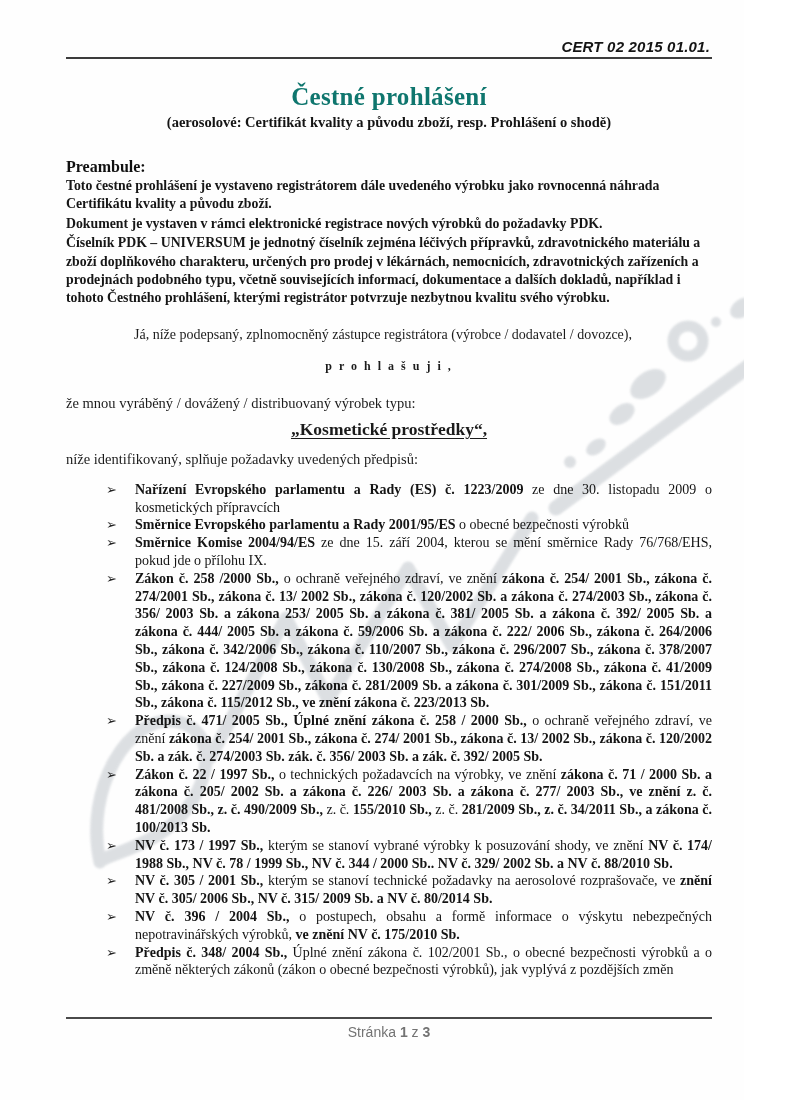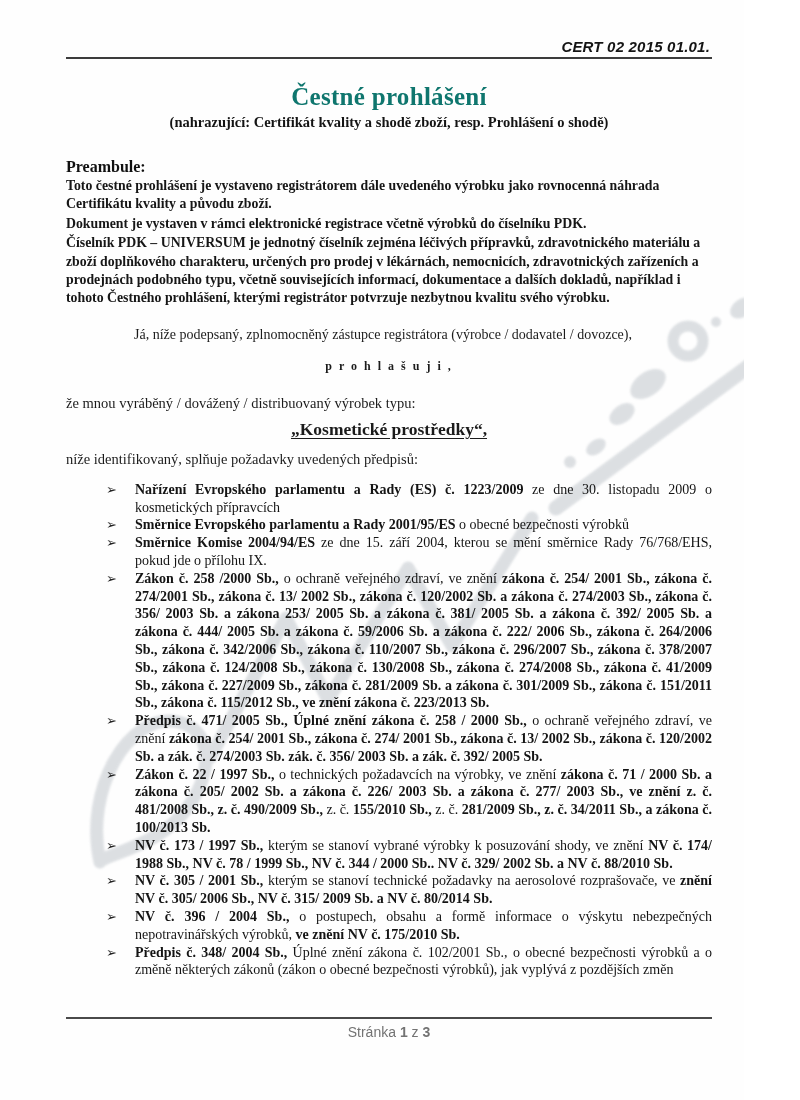--- a/index.html
+++ b/index.html
@@ -78,25 +78,25 @@
       <path d="M556,508 L798,330" stroke-width="15" fill="none"></path>
     </g>
   </svg>
 
   <div class="content">
 
     <div class="doc-code">CERT 02 2015 01.01.</div>
     <div class="head-rule"></div>
 
     <div class="title">Čestné prohlášení</div>
-    <div class="subtitle">(nahrazující: Certifikát kvality a shodě zboží, resp. Prohlášení o shodě)</div>
+    <div class="subtitle">(aerosolové: Certifikát kvality a původu zboží, resp. Prohlášení o shodě)</div>
 
     <div class="pre-heading">Preambule:</div>
     <p class="pre-par">Toto čestné prohlášení je vystaveno registrátorem dále uvedeného výrobku jako rovnocenná náhrada Certifikátu kvality a původu zboží.</p>
-    <p class="pre-par">Dokument je vystaven v rámci elektronické registrace včetně výrobků do číselníku PDK.</p>
+    <p class="pre-par">Dokument je vystaven v rámci elektronické registrace nových výrobků do požadavky PDK.</p>
     <p class="pre-par">Číselník PDK – UNIVERSUM je jednotný číselník zejména léčivých přípravků, zdravotnického materiálu a zboží doplňkového charakteru, určených pro prodej v lékárnách, nemocnicích, zdravotnických zařízeních a prodejnách podobného typu, včetně souvisejících informací, dokumentace a dalších dokladů, například i tohoto Čestného prohlášení, kterými registrátor potvrzuje nezbytnou kvalitu svého výrobku.</p>
 
     <div class="intro">Já, níže podepsaný, zplnomocněný zástupce registrátora (výrobce / dodavatel / dovozce),</div>
     <div class="verb">p r o h l a š u j i ,</div>
     <div class="product-intro">že mnou vyráběný / dovážený  / distribuovaný výrobek typu:</div>
     <div class="product-type"><span>„Kosmetické prostředky“,</span></div>
     <div class="compliance">níže identifikovaný, splňuje požadavky uvedených předpisů:</div>
 
     <div class="reg-list" id="reg-list">
         <div class="reg-item"><span class="bullet">➢</span><span class="b">Nařízení Evropského parlamentu a Rady (ES) č. 1223/2009 </span><span>ze dne 30. listopadu 2009 o kosmetických přípravcích</span></div>

